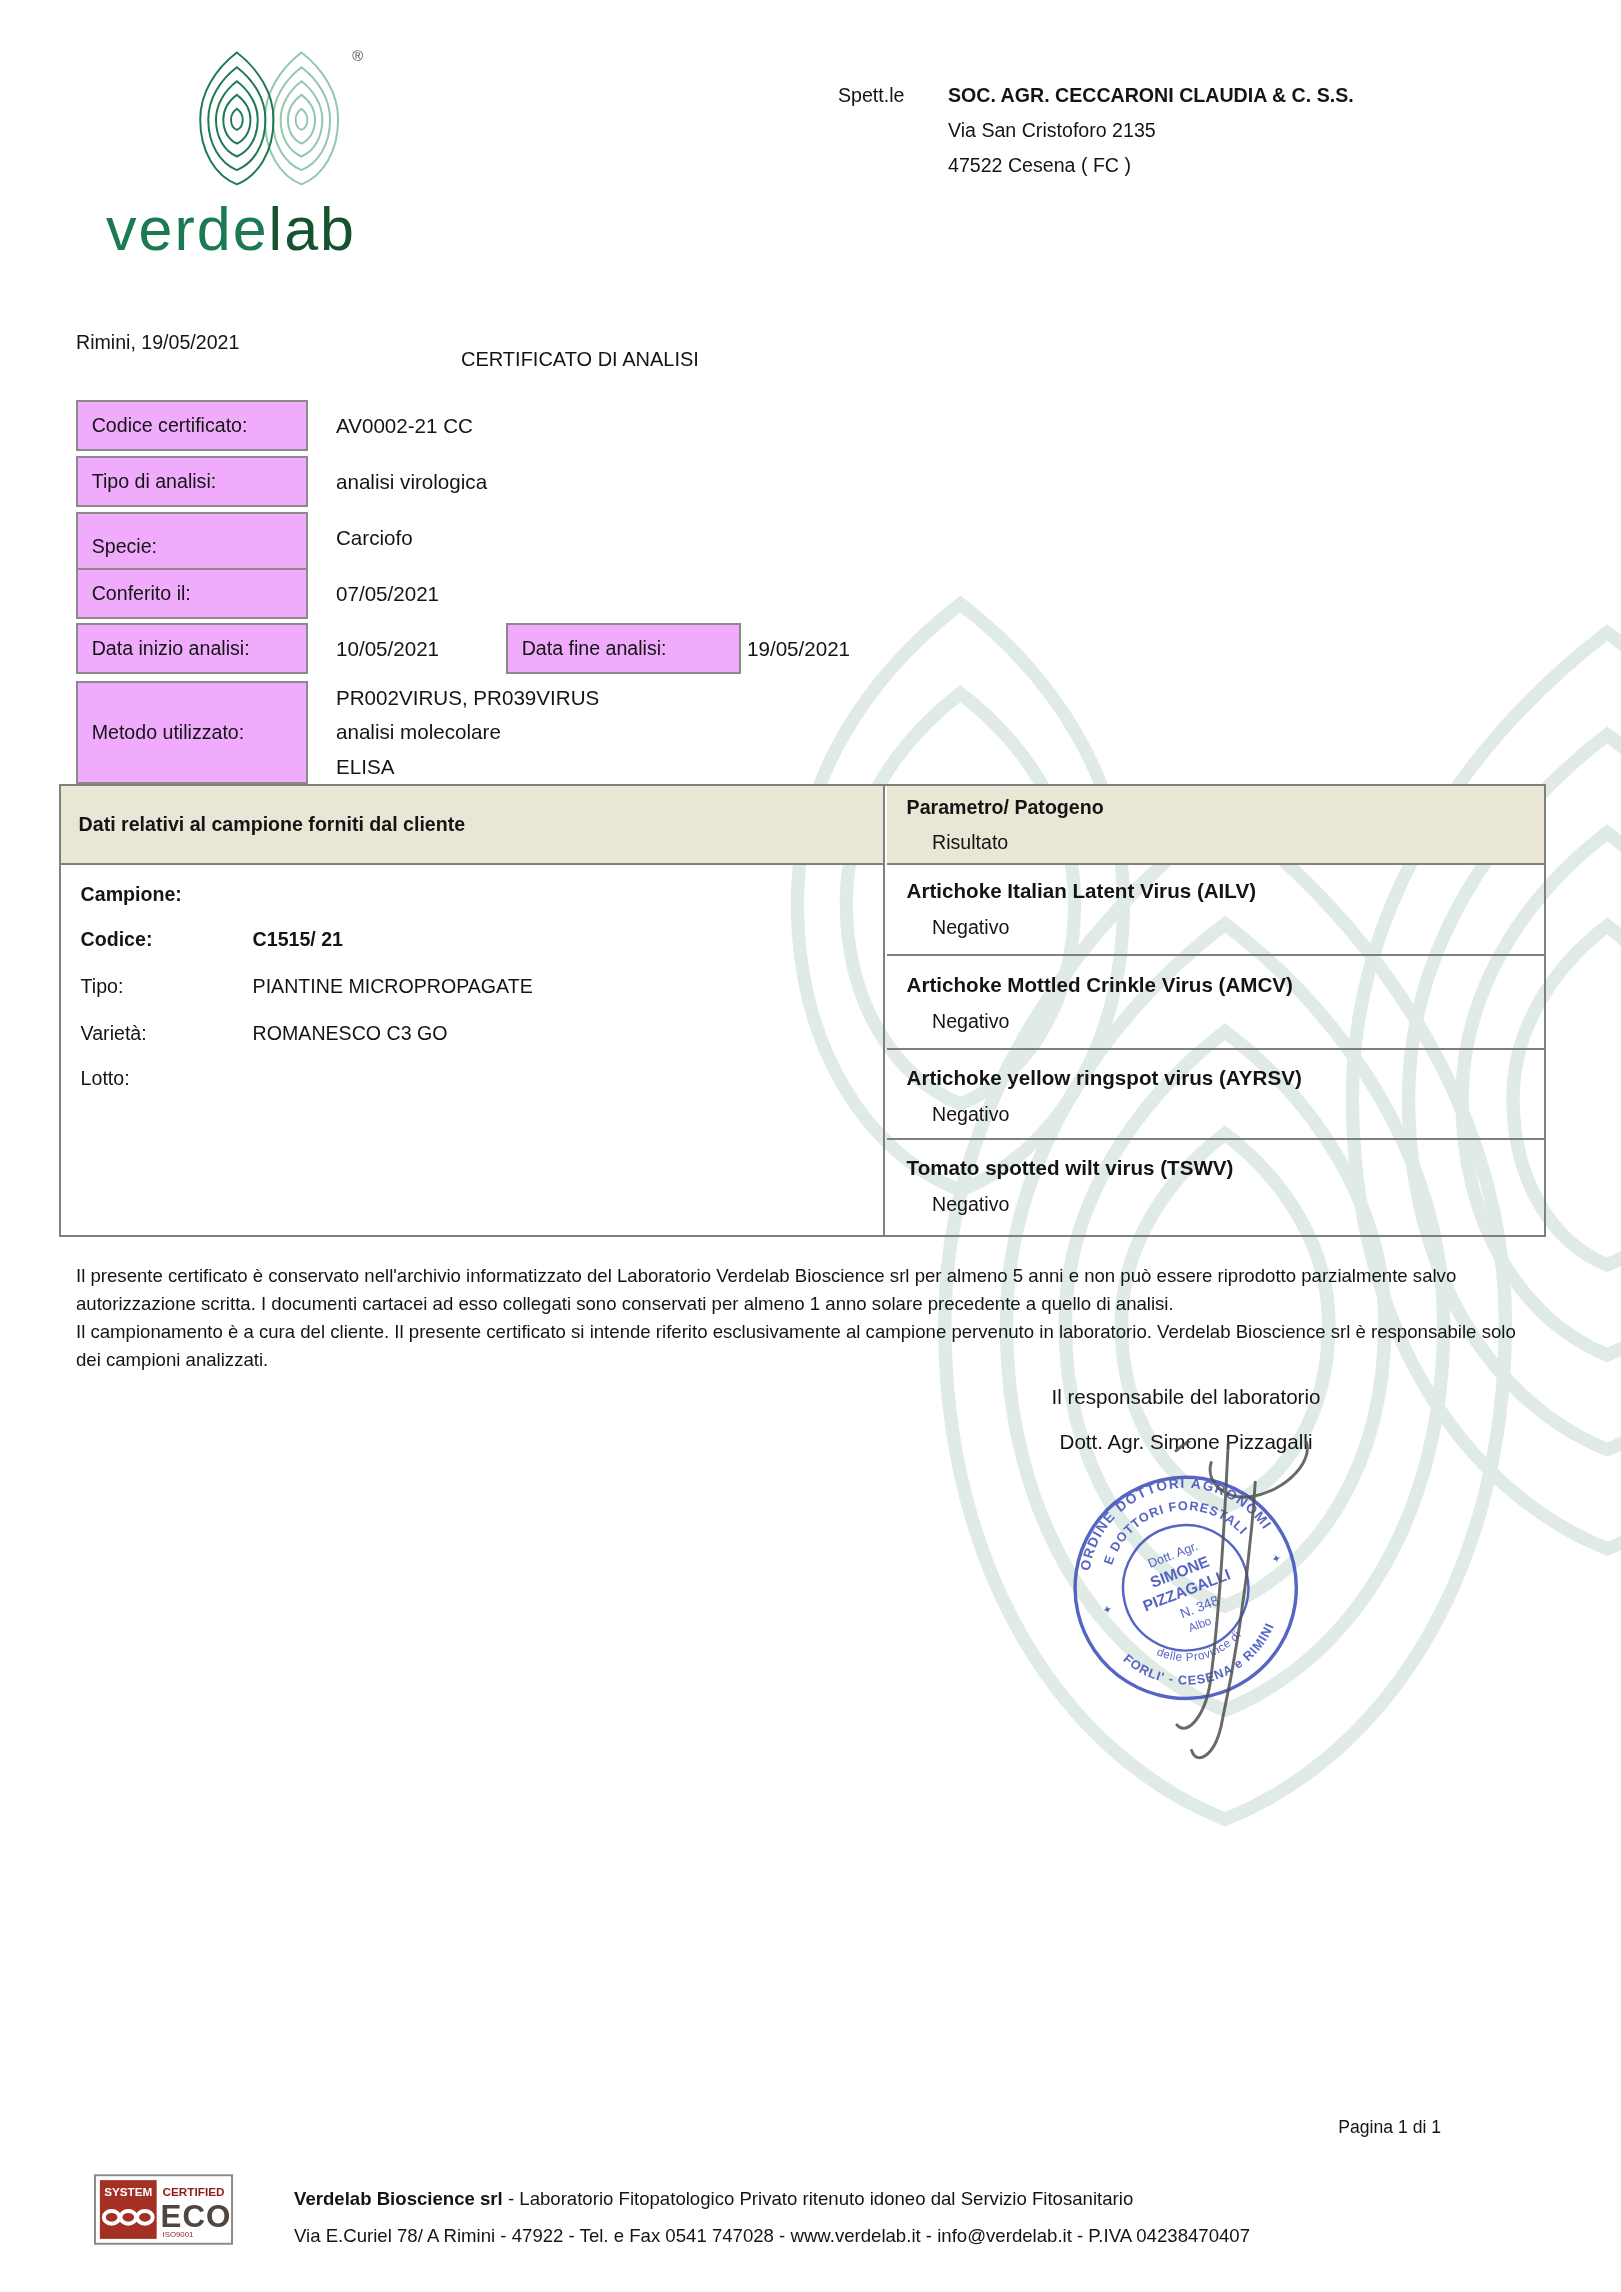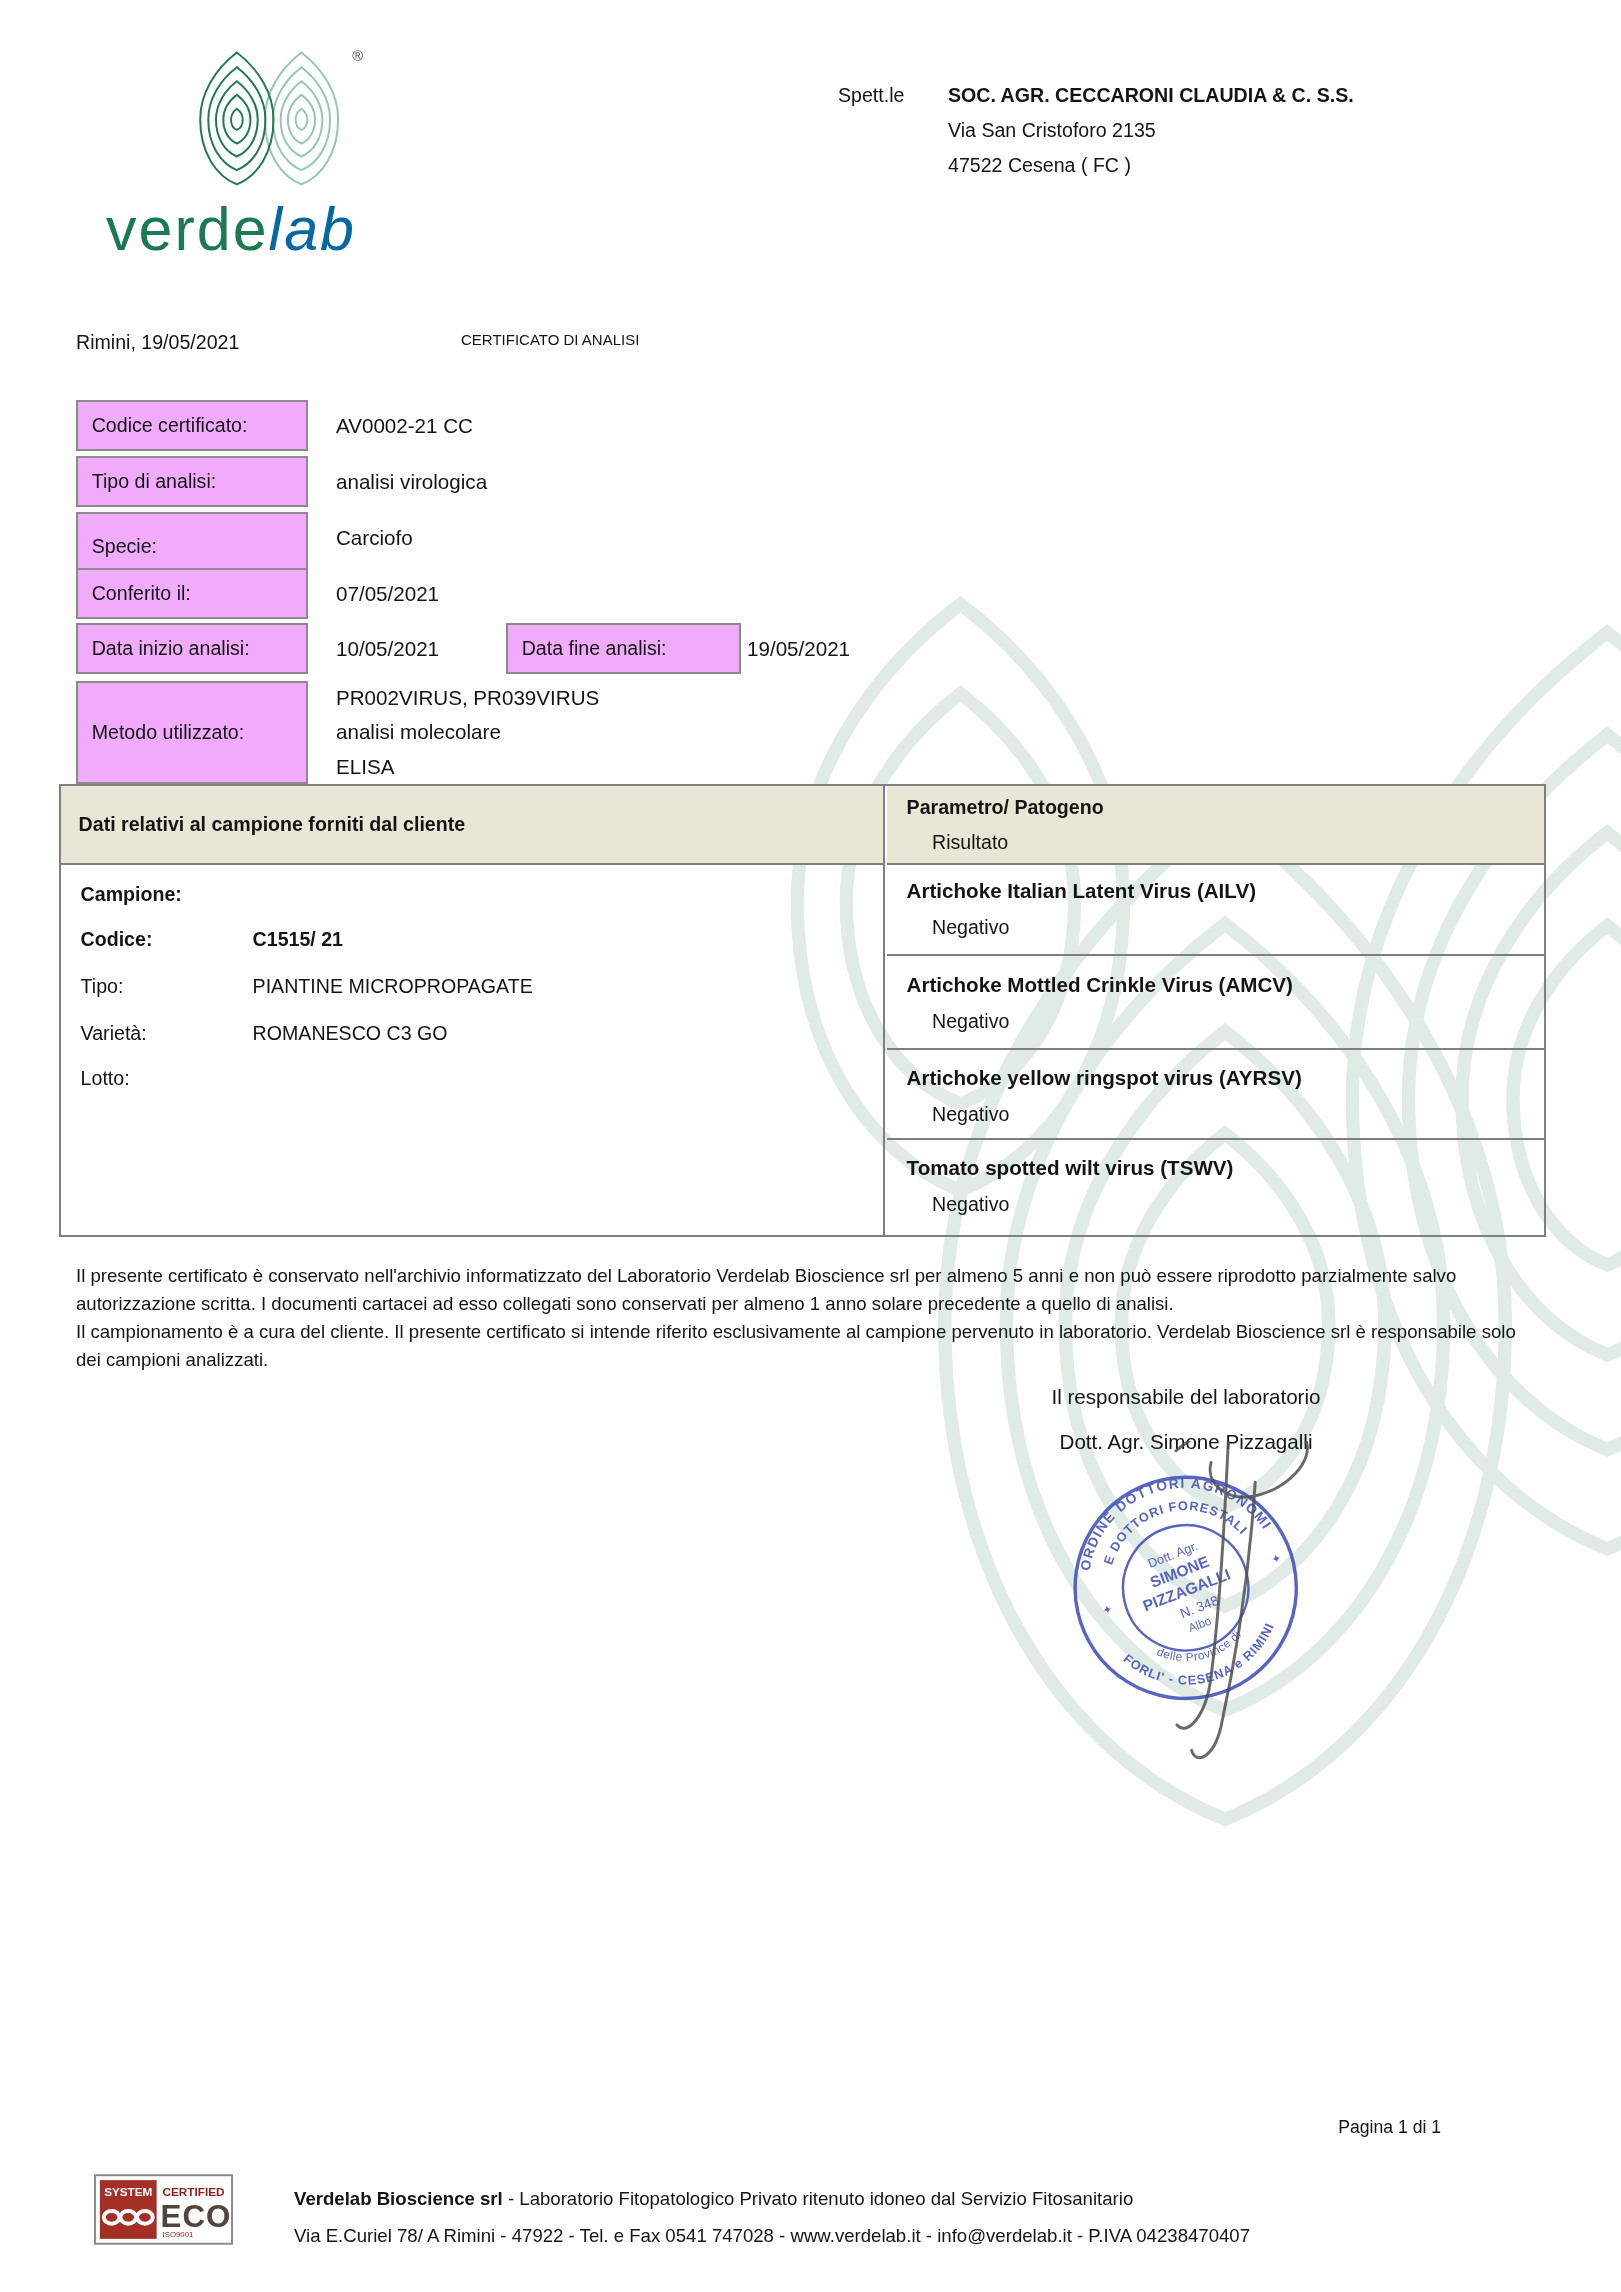--- a/index.html
+++ b/index.html
@@ -7,21 +7,21 @@
     position:relative; width:1621px; height:2293px; margin:0 auto;
     background:#ffffff; overflow:hidden;
     font-family:"Liberation Sans", sans-serif; color:#141414;
   }
   .abs { position:absolute; }
   .wm { position:absolute; left:0; top:0; width:1621px; height:2293px; pointer-events:none; }
 
   
   .logoword { position:absolute; left:106px; top:194px; font-size:61px; letter-spacing:2px; font-weight:400; }
   .logoword .dark { color:#1b7a52;text-align:center; }
-  .logoword .light { color:#0369a1;font-style:italic; }
+  .logoword .light { color:#14532d; }
 
   
   .recip { font-size:19.6px; line-height:35px; }
   .recip .bold { font-weight:bold; }
 
   
   .fieldbox {
     position:absolute; left:76px; width:232px; background:#f0abfc;
     border:2px solid #8a8a8a; box-sizing:border-box;
     display:flex; align-items:center; padding-left:13.7px; font-size:19.6px;
@@ -139,21 +139,21 @@
   <div class="abs recip" style="left:838px; top:78px;">
     <span class="abs" style="left:0; top:0;">Spett.le</span>
     <div class="abs" style="left:110px; top:0; width:549px;">
       <div class="bold">SOC. AGR. CECCARONI CLAUDIA &amp; C. S.S.</div>
       <div>Via San Cristoforo 2135</div>
       <div>47522 Cesena ( FC )</div>
     </div>
   </div>
 
   <div class="abs" style="left:76px; top:331px; font-size:19.6px;">Rimini, 19/05/2021</div>
-  <div class="abs" style="left:461px; top:331px; font-size:15px;">CERTIFICATO DI ANALISI</div>
+  <div class="abs" style="left:461px; top:348px; font-size:20px;">CERTIFICATO DI ANALISI</div>
 
   <div>
     <div class="fieldbox" style="top:400px; height:51px;">Codice certificato:</div>
     <div class="fieldval" style="top:400px; height:51px;">AV0002-21 CC</div>
   </div>
   <div>
     <div class="fieldbox" style="top:456px; height:51px;">Tipo di analisi:</div>
     <div class="fieldval" style="top:456px; height:51px;">analisi virologica</div>
   </div>
   <div>

